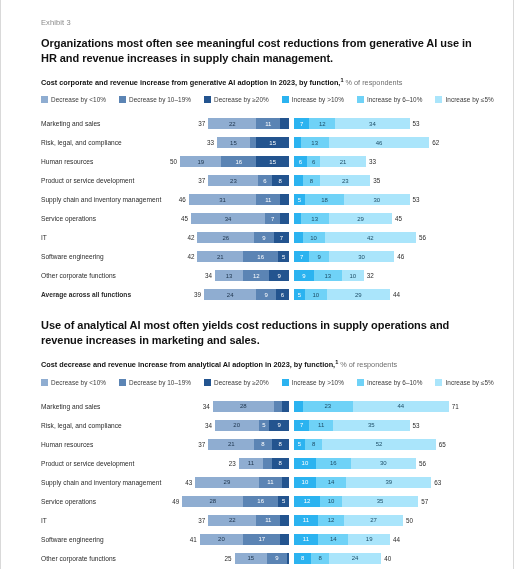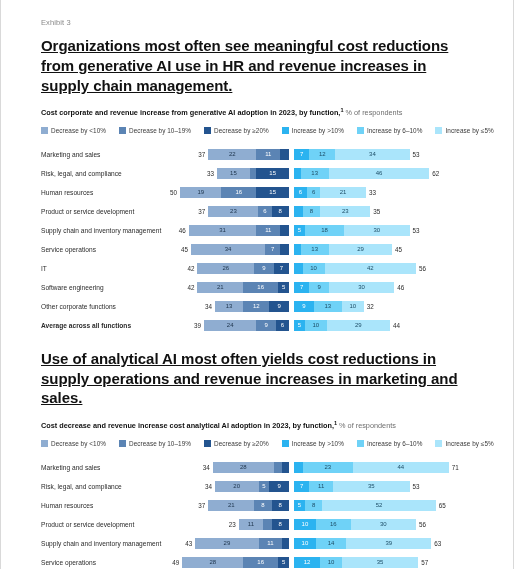--- a/index.html
+++ b/index.html
@@ -26,28 +26,27 @@
     padding: 18px 36px 0 40px;
   }
 
   .exhibit-label {
     font-size: 7.5px;
     color: #8a8a8a;
     letter-spacing: .1px;
     margin-bottom: 9px;
   }
   .headline {
-    font-size: 15px;
+    font-size: 11px;
     font-weight: bold;
     line-height: 1.32;
     color: #111;
     letter-spacing: -0.05px;
     margin-bottom: 12px;
     max-width: 440px;
-    text-decoration: underline;
   }
   .subhead {
     font-size: 7.3px;
     font-weight: bold;
     color: #111;
     margin-bottom: 9px;
   }
   .subhead .light {
     font-weight: normal;
     color: #6e6e6e;
@@ -512,21 +511,21 @@
               <div class="total r">44</div>
             </div>
           </div>
         </div>
       </div>
 
     <div class="section2">
       <div class="headline">Use of analytical AI most often yields cost reductions in supply operations and revenue increases in marketing and sales.</div>
 
       <div class="subhead">
-        <span>Cost decrease and revenue increase cost analytical AI adoption in 2023, by function,</span><sup>1</sup><span class="light"> % of respondents</span>
+        <span>Cost decrease and revenue increase from analytical AI adoption in 2023, by function,</span><sup>1</sup><span class="light"> % of respondents</span>
       </div>
 
       <div class="legend" id="legend-2">
           <div class="legend-item">
             <span class="legend-swatch" style="background: rgb(143, 173, 209);"></span>
             <span class="legend-text">Decrease by &lt;10%</span>
           </div>
           <div class="legend-item">
             <span class="legend-swatch" style="background: rgb(91, 132, 180);"></span>
             <span class="legend-text">Decrease by 10–19%</span>

